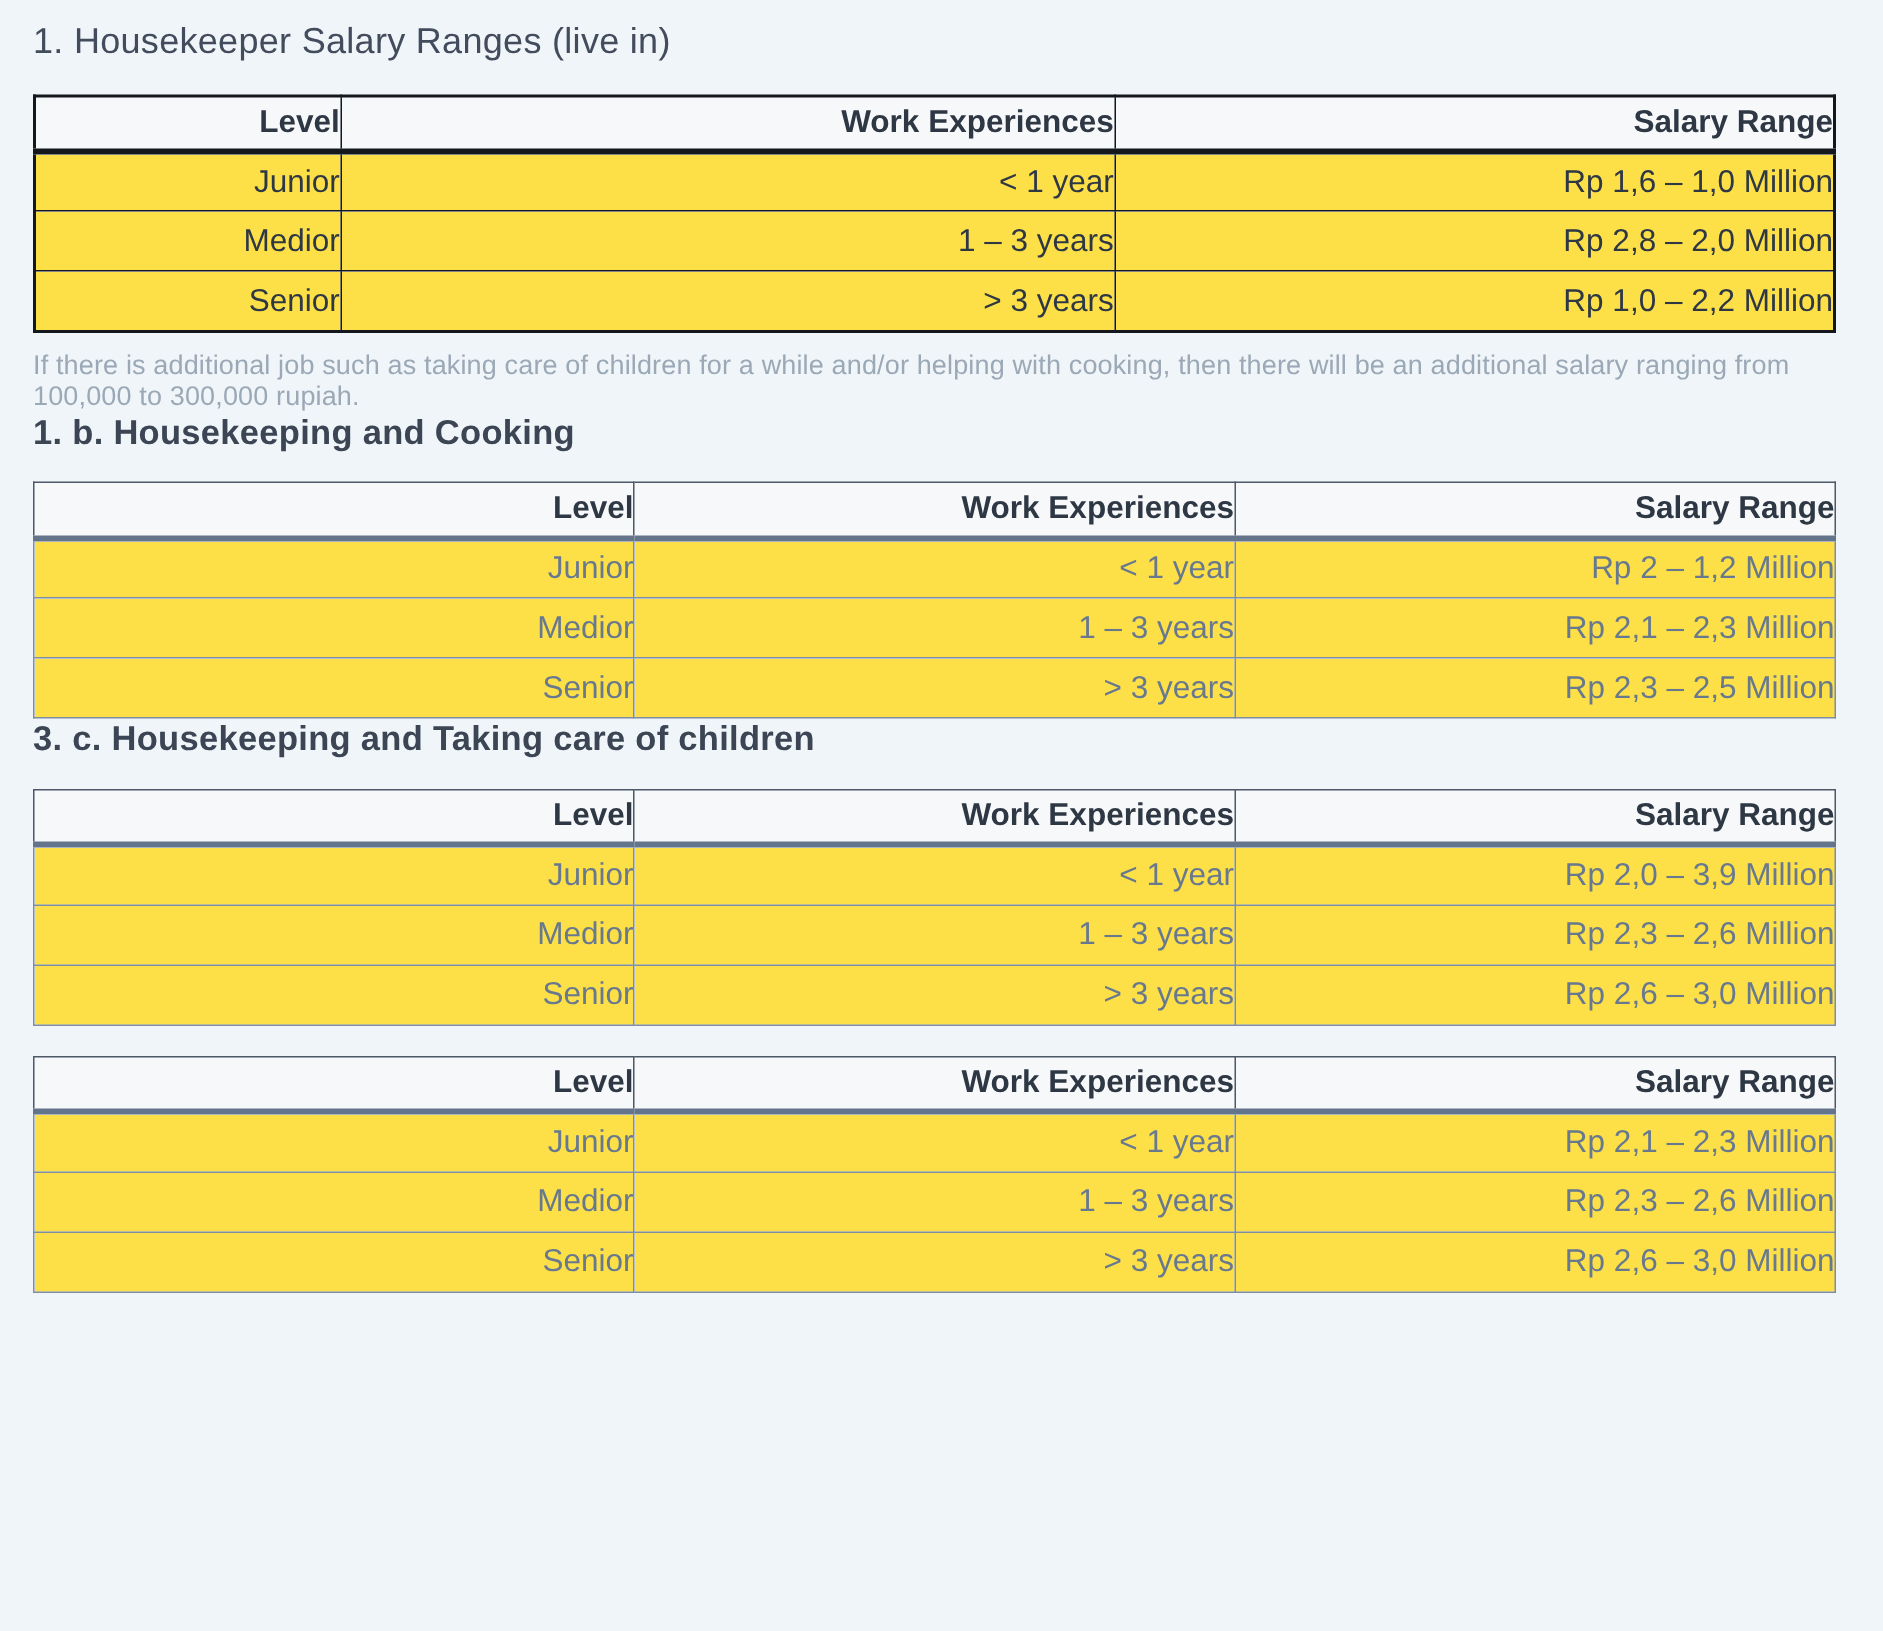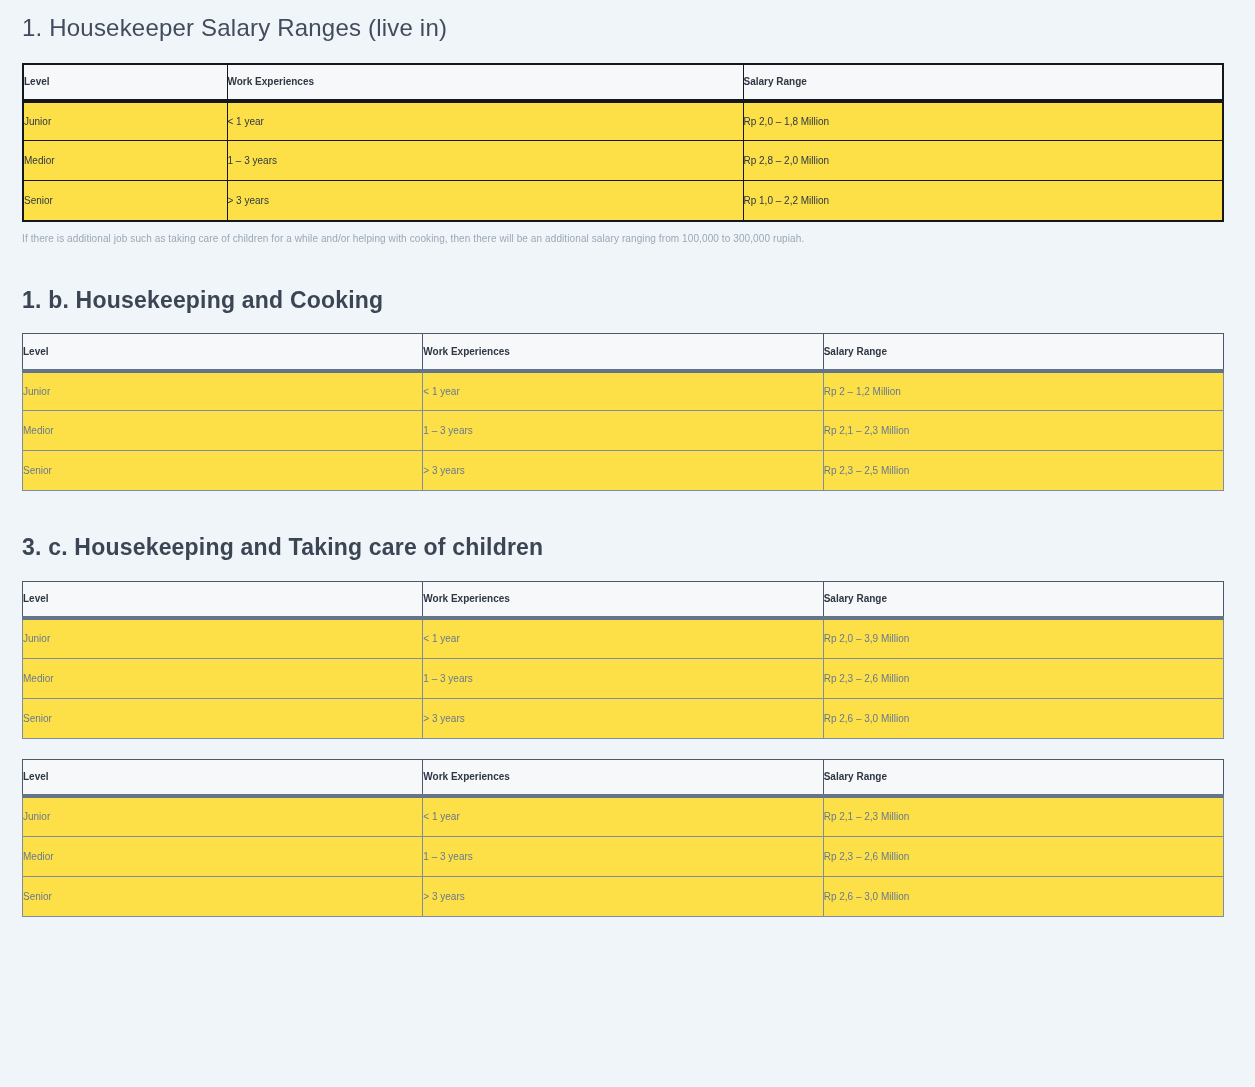--- a/index.html
+++ b/index.html
@@ -21,40 +21,39 @@
     color: #424c5c;
     line-height: 1.2;
     letter-spacing: 0.2px;
   }
 
   .section-heading {
     font-size: 23px;
     font-weight: 700;
     color: #3b4554;
     line-height: 1.15;
-    margin-top: 43px;
     letter-spacing: 0.2px;
   }
 
   .section-heading.first {
     margin-top: 32px;
   }
 
   table.salary-table {
     width: 100%;
     border-collapse: collapse;
     table-layout: fixed;
     margin-top: 20px;
   }
 
   .salary-table th,
   .salary-table td {
-    text-align: left;
+    text-align: right;
     vertical-align: middle;
-    font-size: 10px;
+    font-size: 21px;
     overflow: hidden;
     white-space: nowrap;
   }
 
   .salary-table th {
     background: #f7f8f9;
     font-weight: 700;
     color: #2e3744;
     height: 37px;
   }
@@ -73,21 +72,21 @@
   .t-dark col.c-salary { width: 40%; }
 
   
   .t-light { border: 1px solid #5c6a7d; }
   .t-light th { border: 1px solid #4d5868; border-bottom: 4px solid #64748b; }
   .t-light td { border: 1px solid #7e8da2; color: #68798f; }
   .t-light col { width: 33.33%; }
 
   .table-note {
     margin-top: 11px;
-    font-size: 10px;
+    font-size: 18px;
     color: #9ba8b6;
     letter-spacing: 0.1px;
   }
 </style>
 </head>
 <body>
 
 <h1 class="page-title">1. Housekeeper Salary Ranges (live in)</h1>
 
 <section>
@@ -101,21 +100,21 @@
       <tr>
         <th>Level</th>
         <th>Work Experiences</th>
         <th>Salary Range</th>
       </tr>
     </thead>
     <tbody>
       <tr>
         <td>Junior</td>
         <td>&lt; 1 year</td>
-        <td>Rp 2,0 – 1,8 Million</td>
+        <td>Rp 1,6 – 1,0 Million</td>
       </tr>
       <tr>
         <td>Medior</td>
         <td>1 – 3 years</td>
         <td>Rp 2,8 – 2,0 Million</td>
       </tr>
       <tr>
         <td>Senior</td>
         <td>&gt; 3 years</td>
         <td>Rp 1,0 – 2,2 Million</td>

